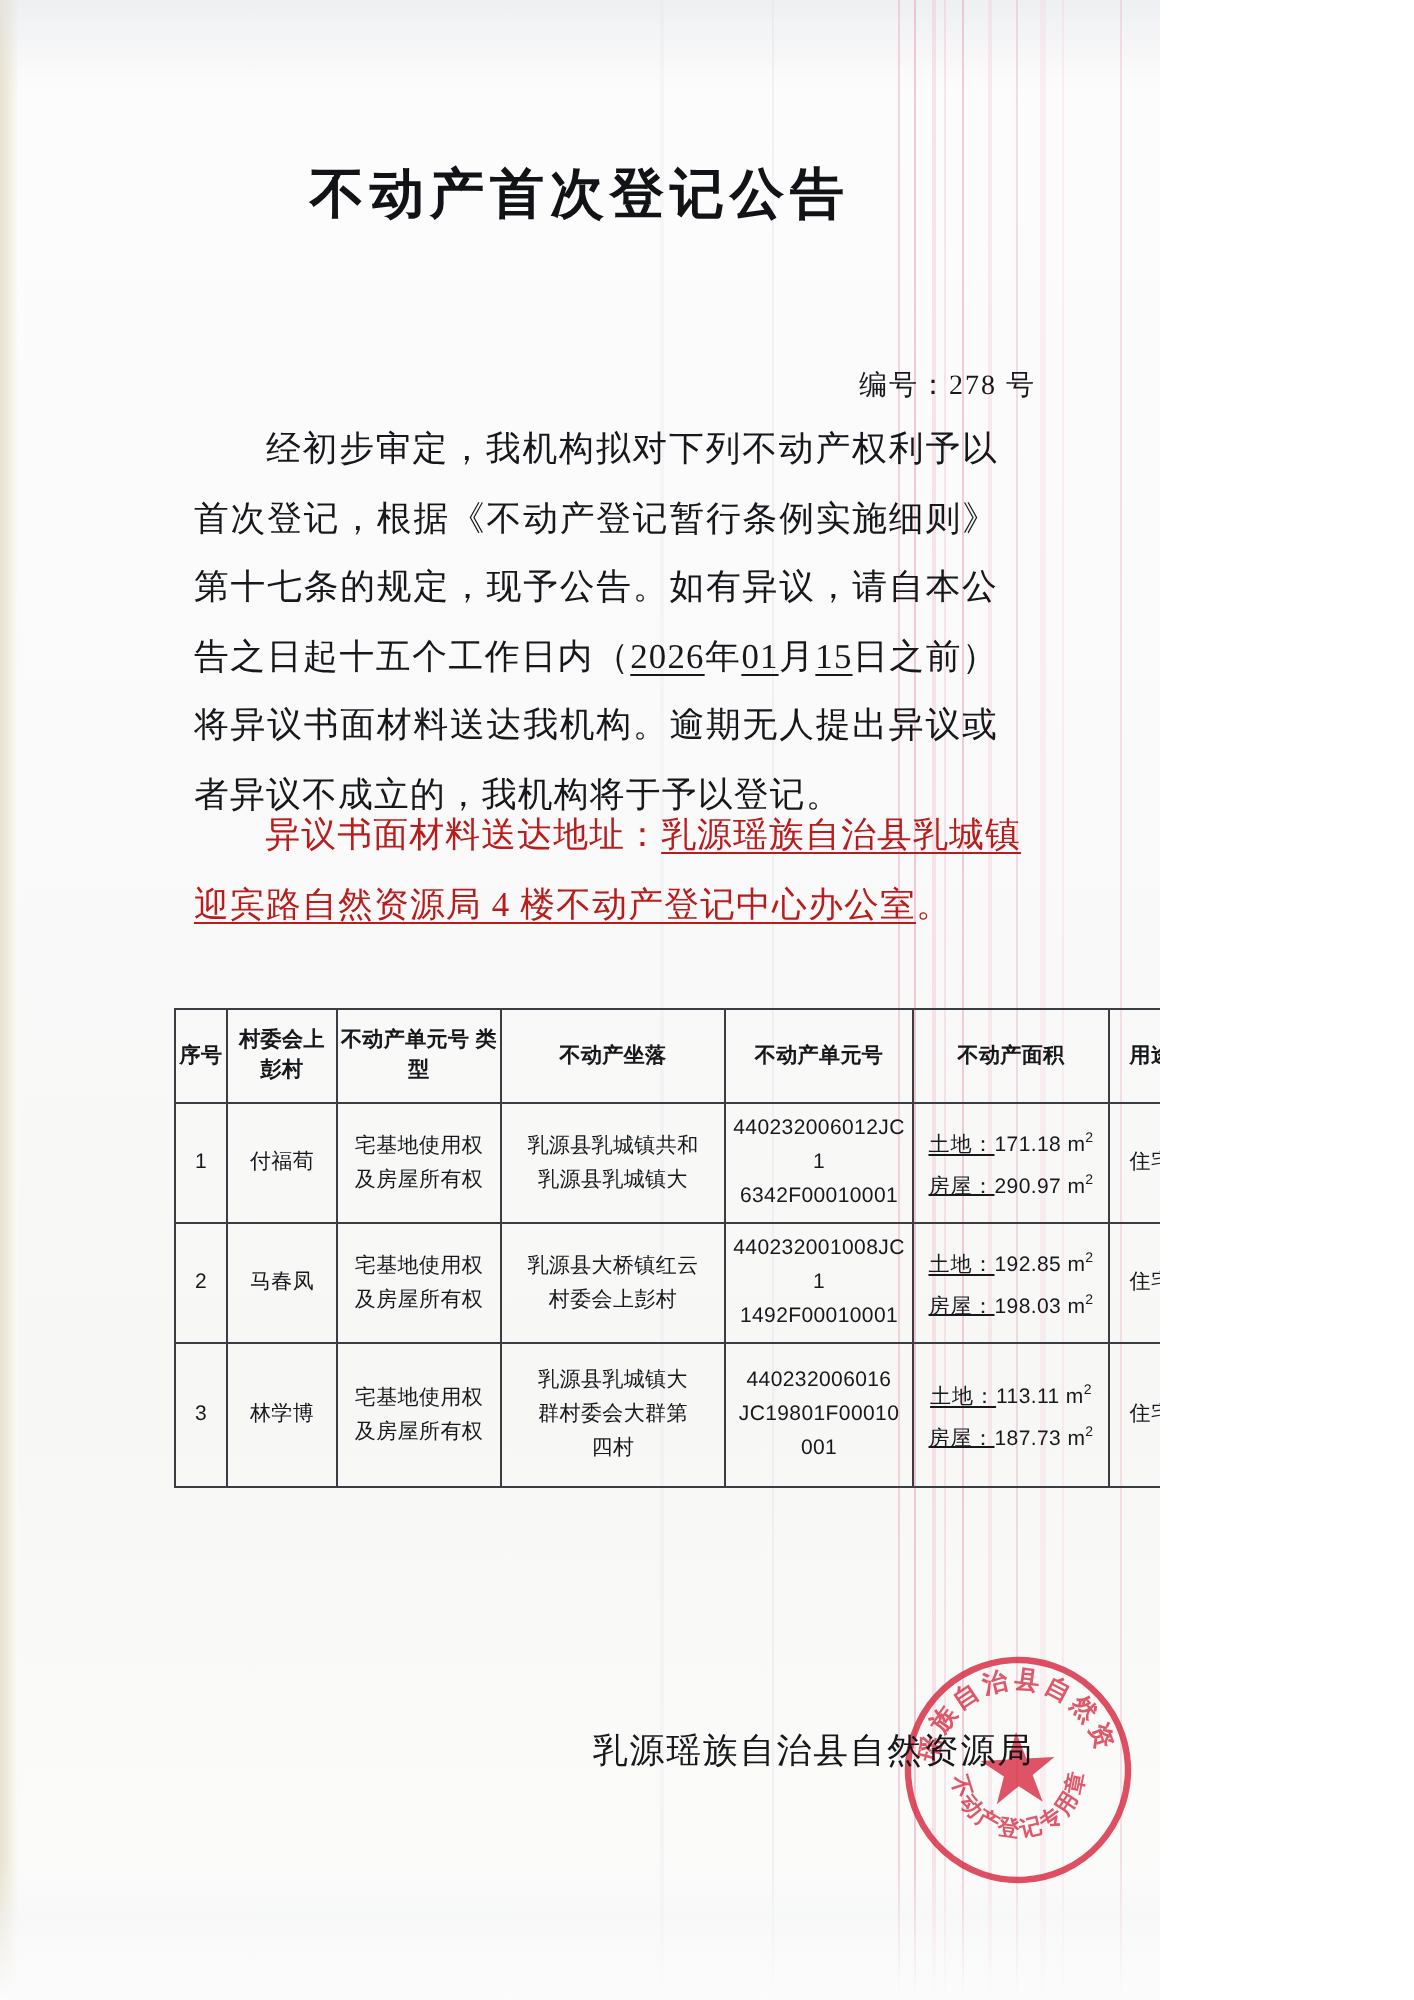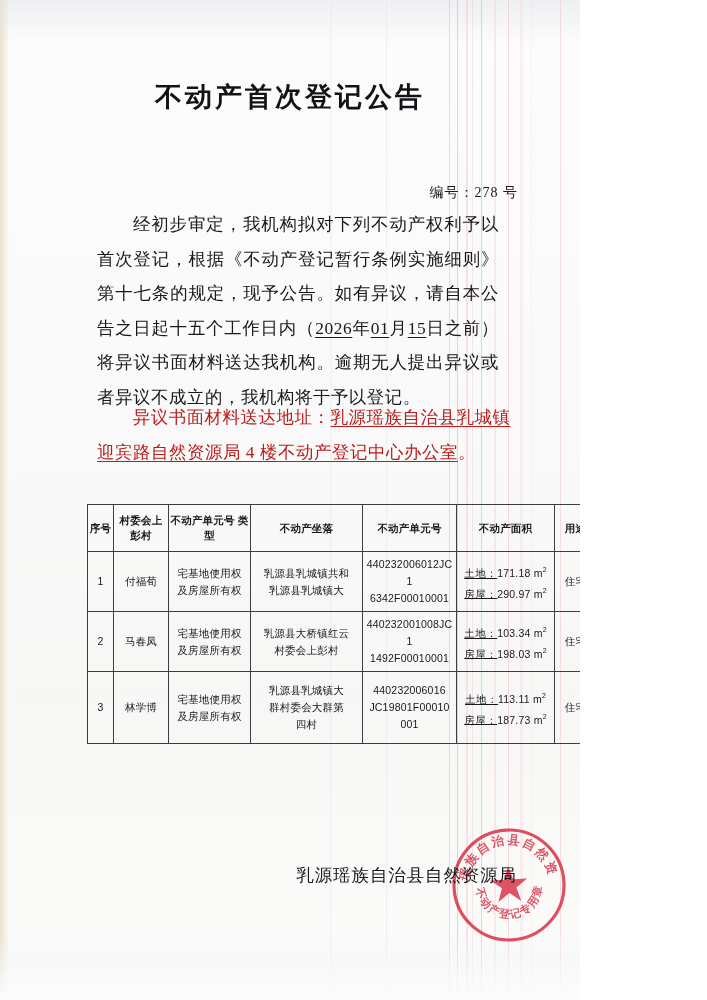--- a/index.html
+++ b/index.html
@@ -325,21 +325,21 @@
             </td>
             <td class="cell-lines">
               <span>乳源县大桥镇红云</span>
               <span>村委会上彭村</span>
             </td>
             <td class="unit-cell cell-lines">
               <span>440232001008JC1</span>
               <span>1492F00010001</span>
             </td>
             <td class="area-cell">
-              <div><span class="lbl">土地：</span><span>103.34</span> <span>m</span><sup class="sq">2</sup></div>
+              <div><span class="lbl">土地：</span><span>192.85</span> <span>m</span><sup class="sq">2</sup></div>
               <div><span class="lbl">房屋：</span><span>198.03</span> <span>m</span><sup class="sq">2</sup></div>
             </td>
             <td>住宅</td>
             <td></td>
           </tr>
 
           <tr class="row tall">
             <td>3</td>
             <td>林学博</td>
             <td class="cell-lines">

